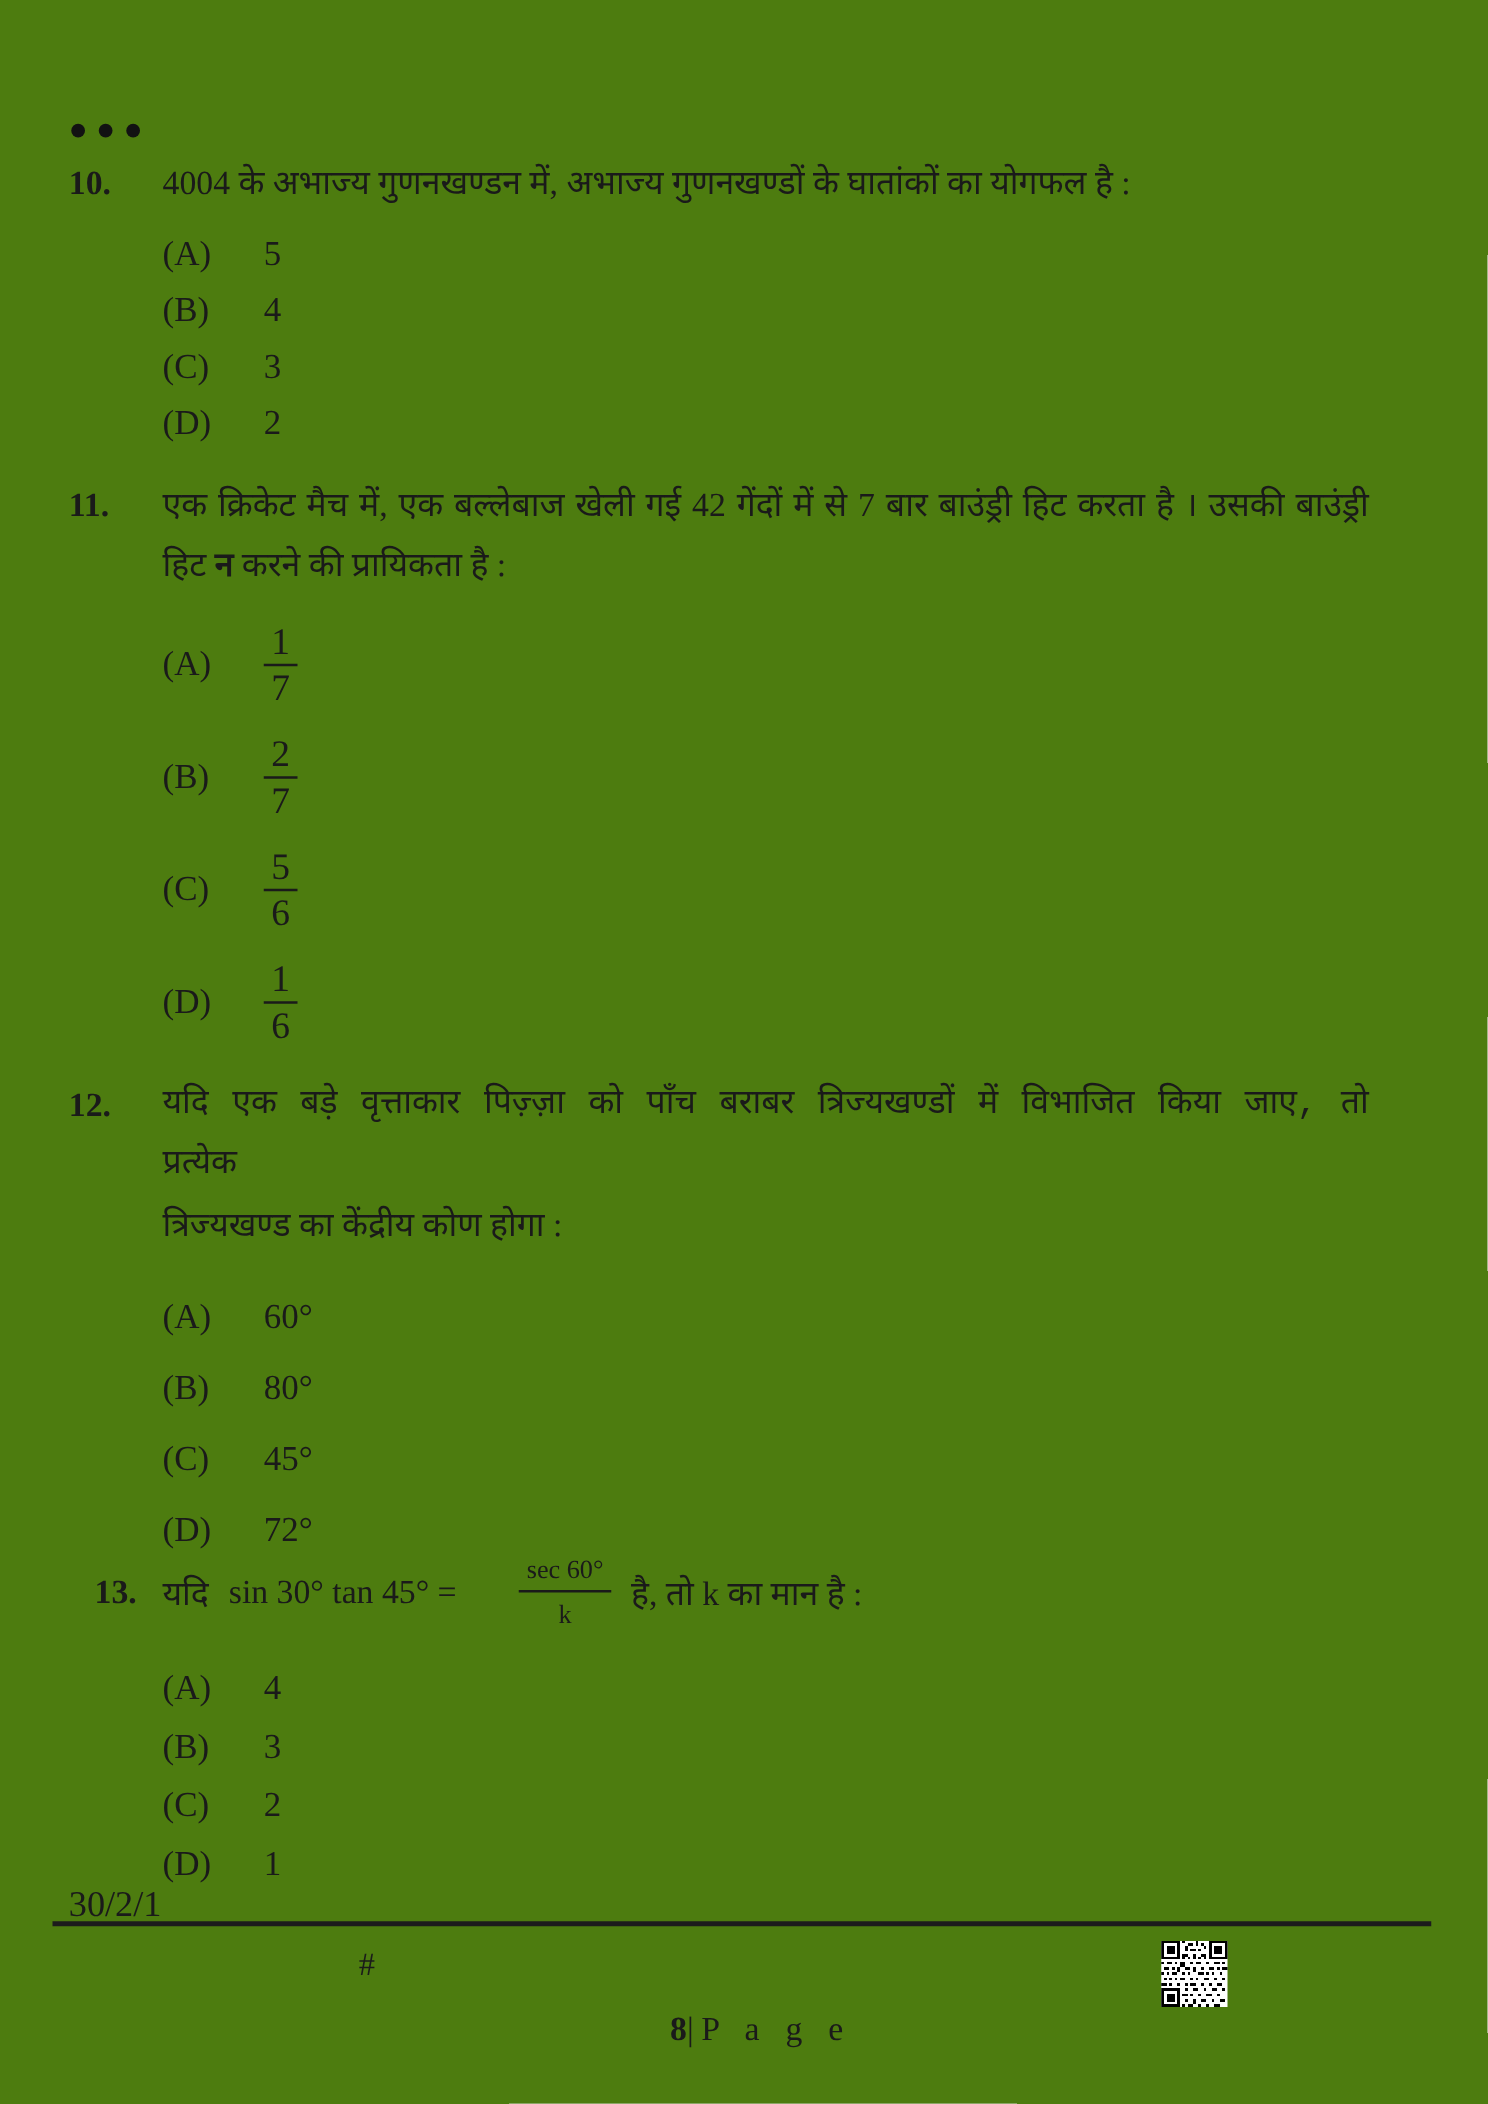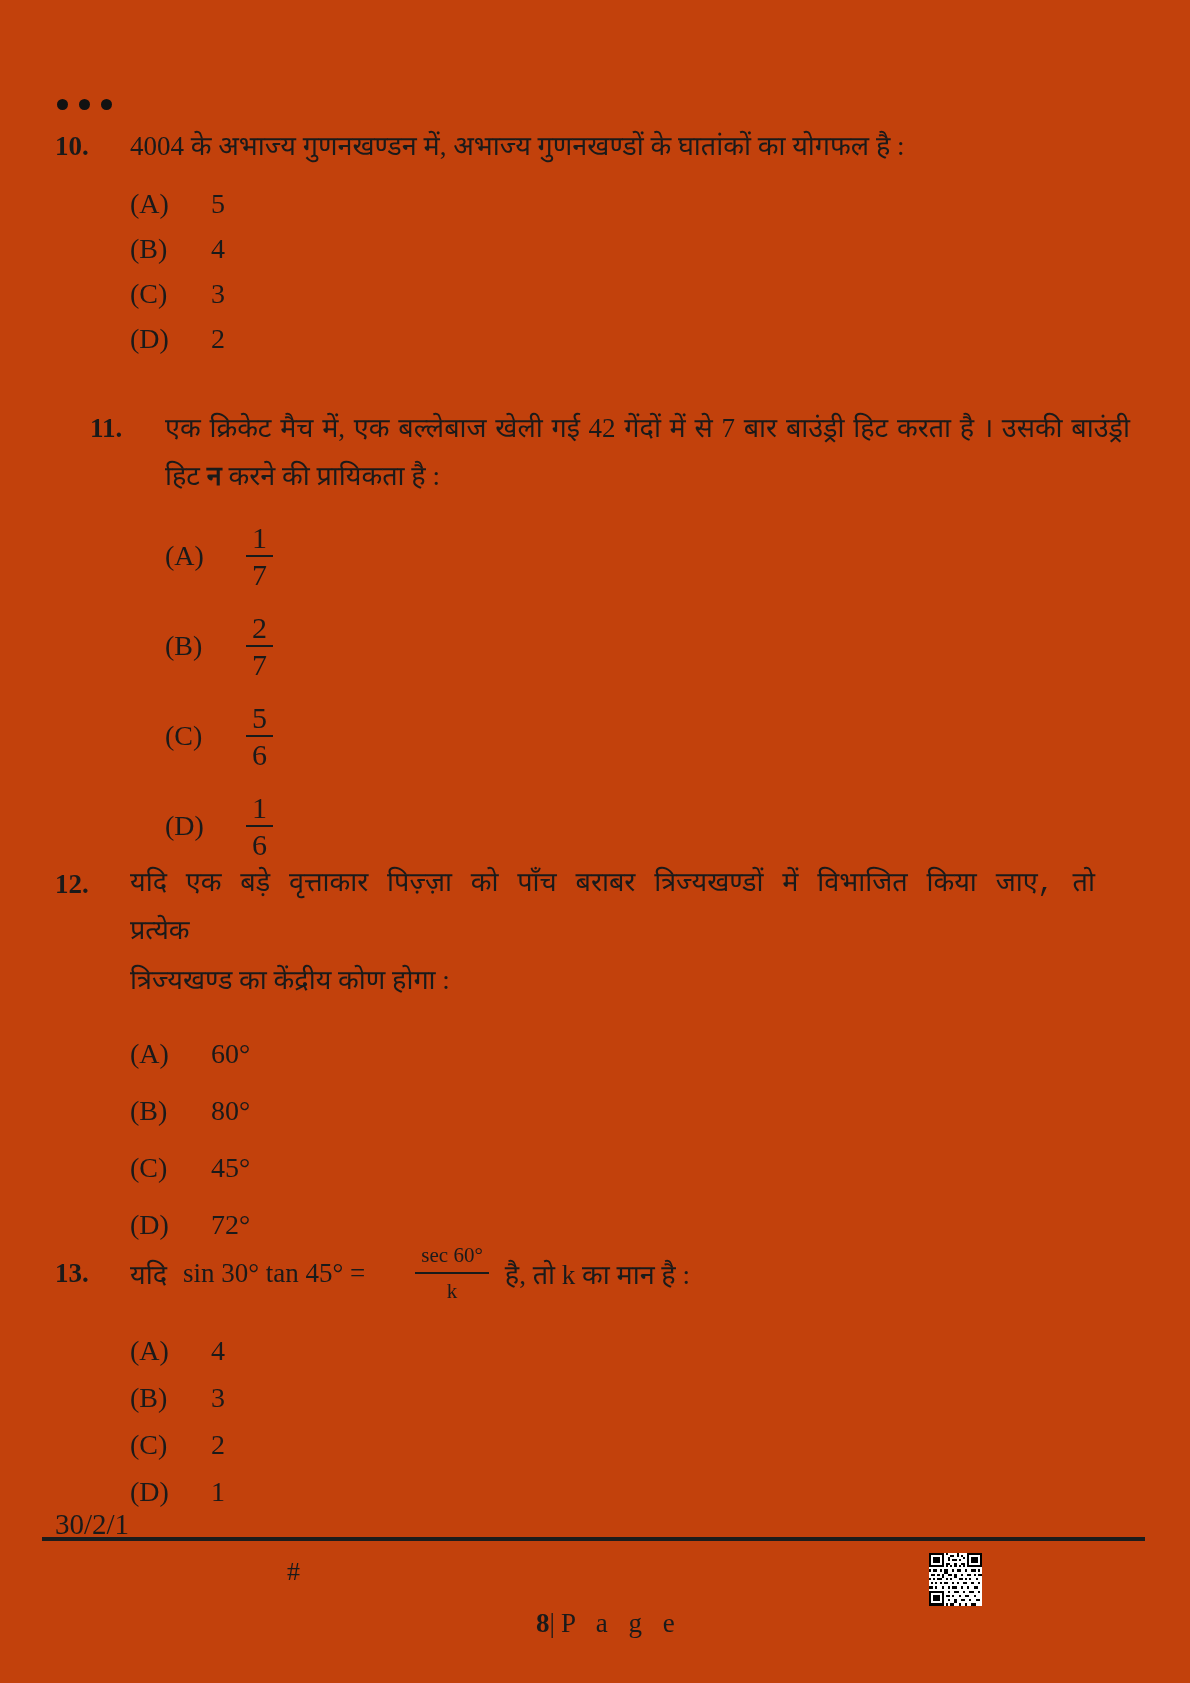--- a/index.html
+++ b/index.html
@@ -1,20 +1,20 @@
 <!DOCTYPE html>
 <html><head>
 <meta charset="utf-8">
 <style>
   html, body { margin:0; padding:0; background:#e8e8e8; }
   .page {
     position:relative;
     width:1190px; height:1683px;
     margin:0 auto;
-    background:#c2410c;
+    background:#4d7c0f;
     color:#1a1a1a;
     font-family:"Liberation Serif","DejaVu Serif",serif;
     overflow:hidden;
   }
 
   
   .dots { position:absolute; left:57px; top:99px; display:flex; gap:11px; }
   .dot { width:11px; height:11px; border-radius:50%; background:#121212; }
 
   
@@ -36,21 +36,21 @@
 
   
   .fopt { display:flex; align-items:center; margin-bottom:22px; }
   .fopt .opt-label { font-size:28px; }
   .frac { display:inline-flex; flex-direction:column; align-items:center;
           font-size:30px; line-height:31px; }
   .frac .num { padding:0 6px 2px; border-bottom:2px solid #1a1a1a; }
   .frac .den { padding-top:2px; }
 
   
-  .q13row { display:flex; align-items:center; font-size:27px; }
+  .q13row { display:flex; align-items:center; font-size:27px;text-align:center; }
   .q13row .qnum { line-height:30px; }
   .q13-pre { margin-right:16px; }
   .q13-math { margin-right:14px; white-space:nowrap; }
   .q13-frac { font-size:21px; line-height:30px;margin-left:36px; }
   .q13-post { margin-left:16px; white-space:nowrap; }
 
   
   .rule { position:absolute; left:42px; top:1537px; width:1103px; height:4px; background:#1c1c1c; }
   .f-code { position:absolute; left:55px; top:1508px; font-weight:normal; font-size:29px; }
   .f-hash { position:absolute; left:287px; top:1557px; font-size:26px; }
@@ -88,21 +88,21 @@
         <span class="opt-label">(C)</span>
         <span class="opt-value">3</span>
       </div>
       <div class="opt">
         <span class="opt-label">(D)</span>
         <span class="opt-value">2</span>
       </div>
     </div>
   </div>
 
-  <div class="question" style="top:404px;margin-left:35px;">
+  <div class="question" style="top:380px;">
     <div class="qhead">
       <div class="qnum">11.</div>
       <div class="qtext">
         <span class="justify-last" style="display:block;">एक क्रिकेट मैच में, एक बल्लेबाज खेली गई 42 गेंदों में से 7 बार बाउंड्री हिट करता है । उसकी बाउंड्री</span>
         <span style="display:block;"><span>हिट </span><span class="boldword">न</span><span> करने की प्रायिकता है :</span></span>
       </div>
     </div>
     <div class="options" style="margin-top:22px;">
       <div class="fopt">
         <span class="opt-label">(A)</span>

